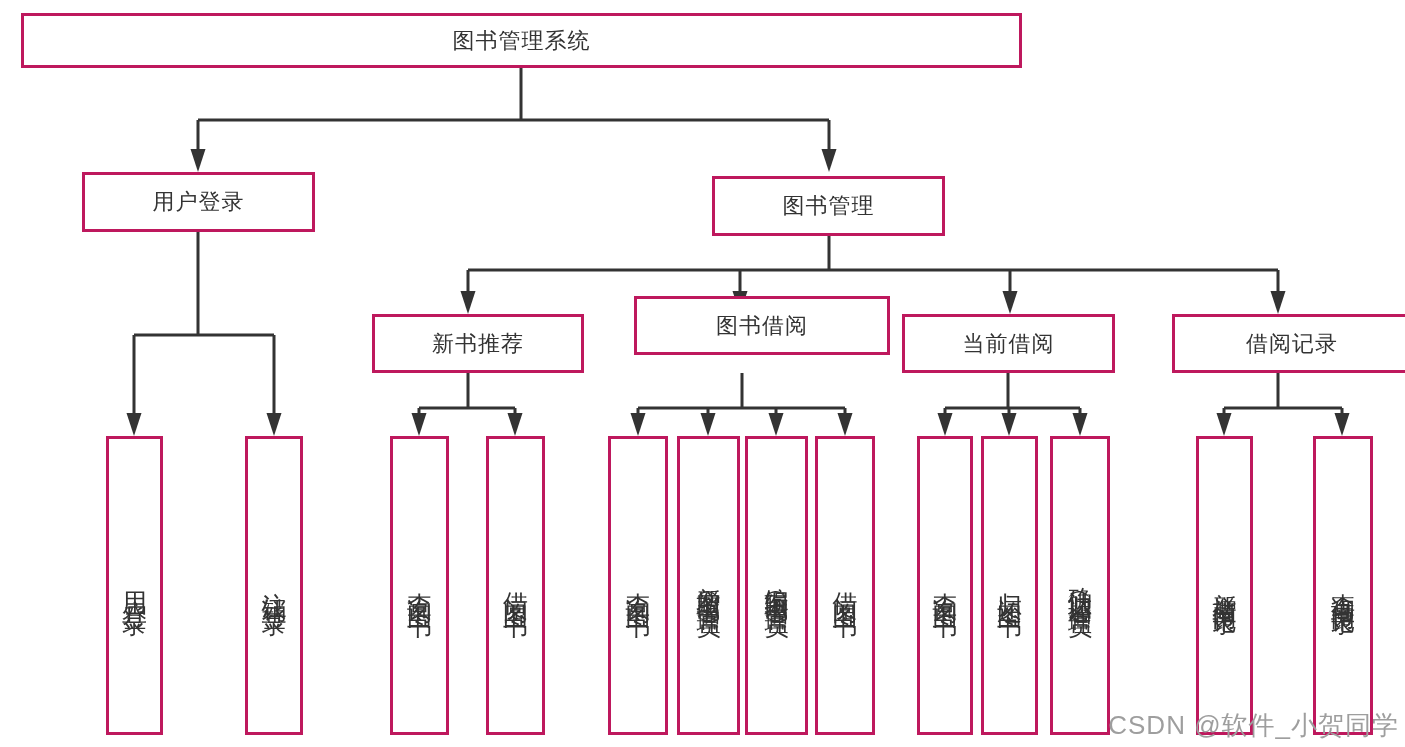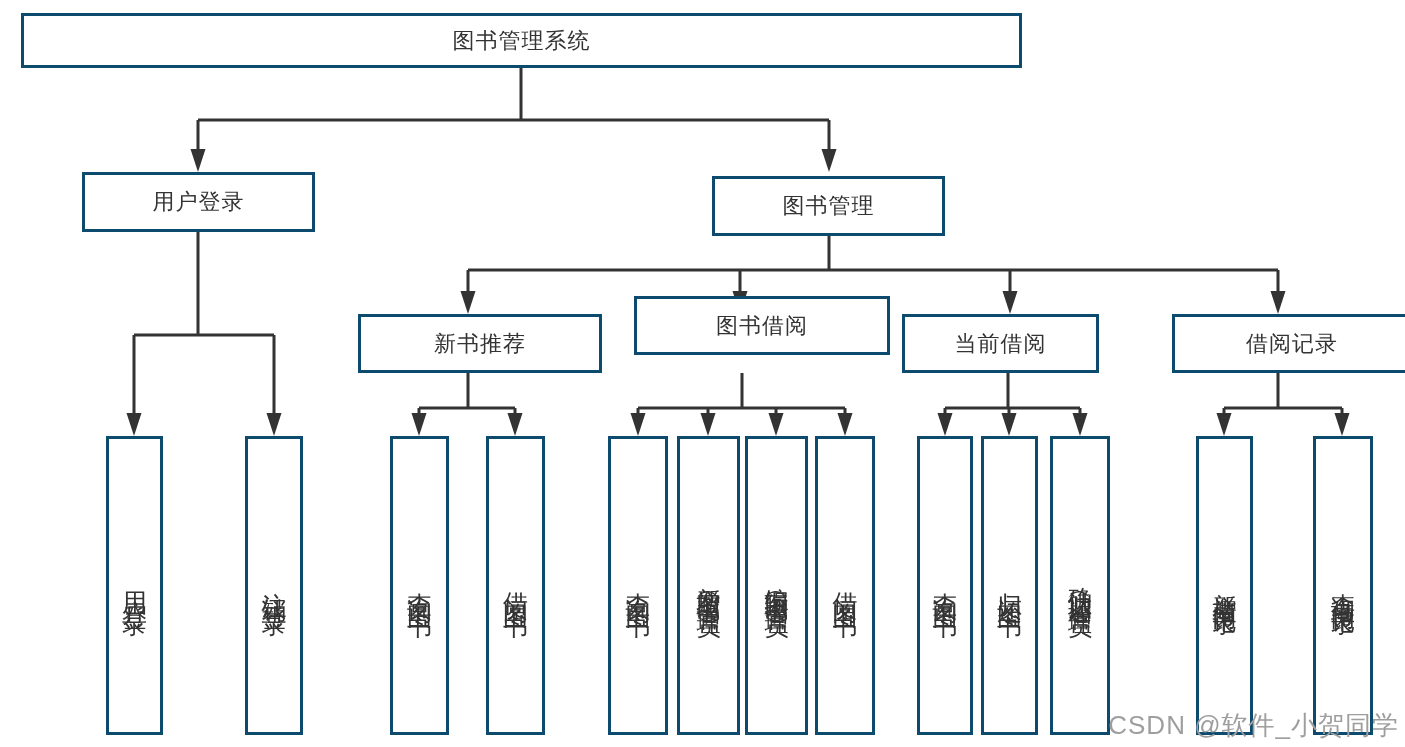--- a/index.html
+++ b/index.html
@@ -2,36 +2,36 @@
 <html><head>
 <meta charset="utf-8">
 <style>
   html,body{margin:0;padding:0;background:#ffffff;}
   .canvas{
     position:relative;width:1405px;height:747px;background:#ffffff;
     font-family:"Liberation Sans","DejaVu Sans",sans-serif;overflow:hidden;
   }
   .wires{position:absolute;left:0;top:0;width:1405px;height:747px;}
   .node{
-    position:absolute;box-sizing:border-box;border:3px solid #0c4a6e;
+    position:absolute;box-sizing:border-box;border:3px solid #be185d;
     background:#ffffff;color:#333333;display:flex;align-items:center;justify-content:center;
     font-size:22px;letter-spacing:1px;white-space:nowrap;
   }
   .leaf{
     top:436px;height:299px;writing-mode:vertical-rl;
     font-size:25px;letter-spacing:7px;white-space:normal;line-height:1;
   }
   .leaf.tight{letter-spacing:4px;font-size:24px;}
   
   .b-root   {left:21px;  top:13px;  width:1001px; height:55px;}
   .b-login  {left:82px;  top:172px; width:233px;  height:60px;}
   .b-mgmt   {left:712px; top:176px; width:233px;  height:60px;}
-  .b-new    {left:358px; top:314px; width:244px;  height:59px;}
+  .b-new    {left:372px; top:314px; width:212px;  height:59px;}
   .b-borrow {left:634px; top:296px; width:256px;  height:59px;}
-  .b-current{left:902px; top:314px; width:197px;  height:59px;}
+  .b-current{left:902px; top:314px; width:213px;  height:59px;}
   .b-record {left:1172px;top:314px; width:240px;  height:59px;}
   
   .l-a1{left:106px;width:57px;}
   .l-a2{left:245px;width:58px;}
   .l-b1{left:390px;width:59px;}
   .l-b2{left:486px;width:59px;}
   .l-c1{left:608px;width:60px;}
   .l-c2{left:677px;width:63px;}
   .l-c3{left:745px;width:63px;}
   .l-c4{left:815px;width:60px;}

